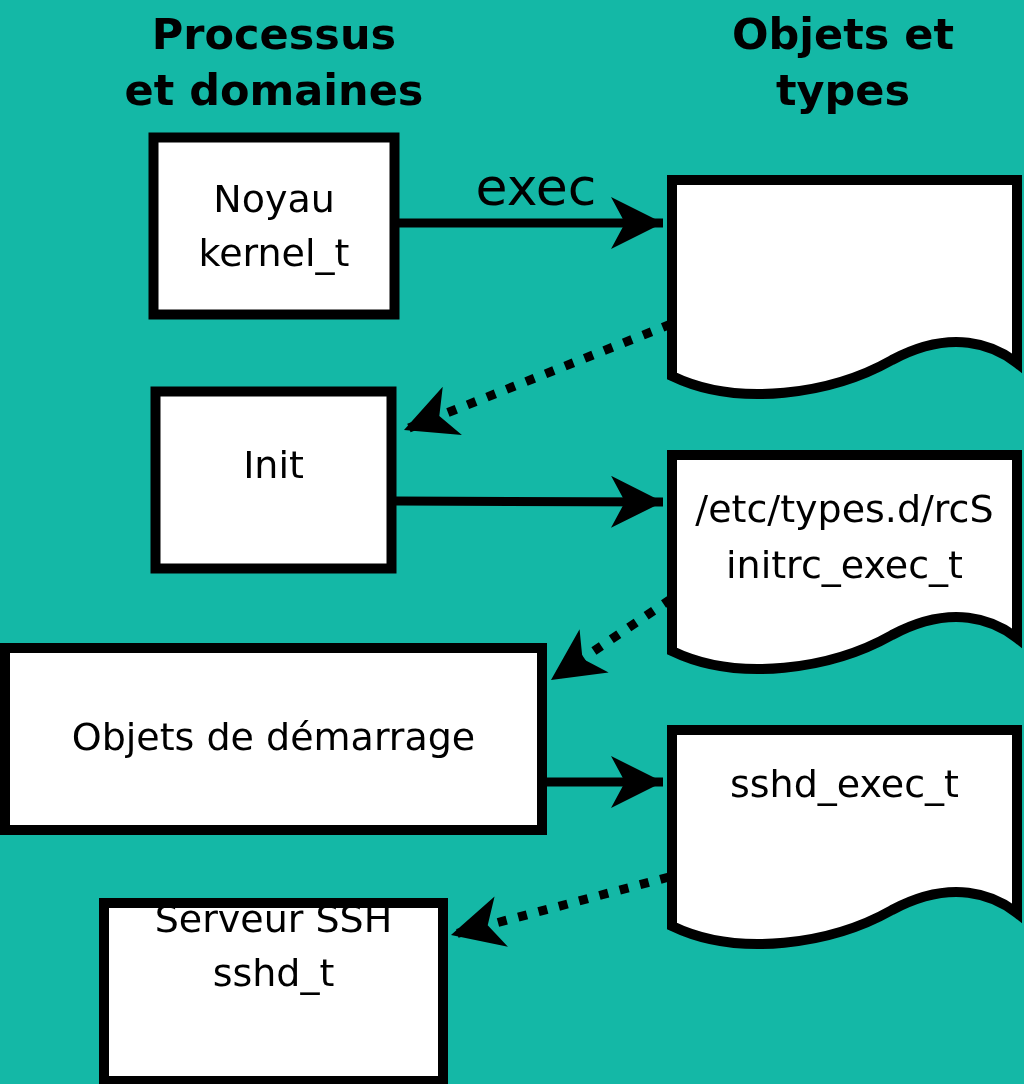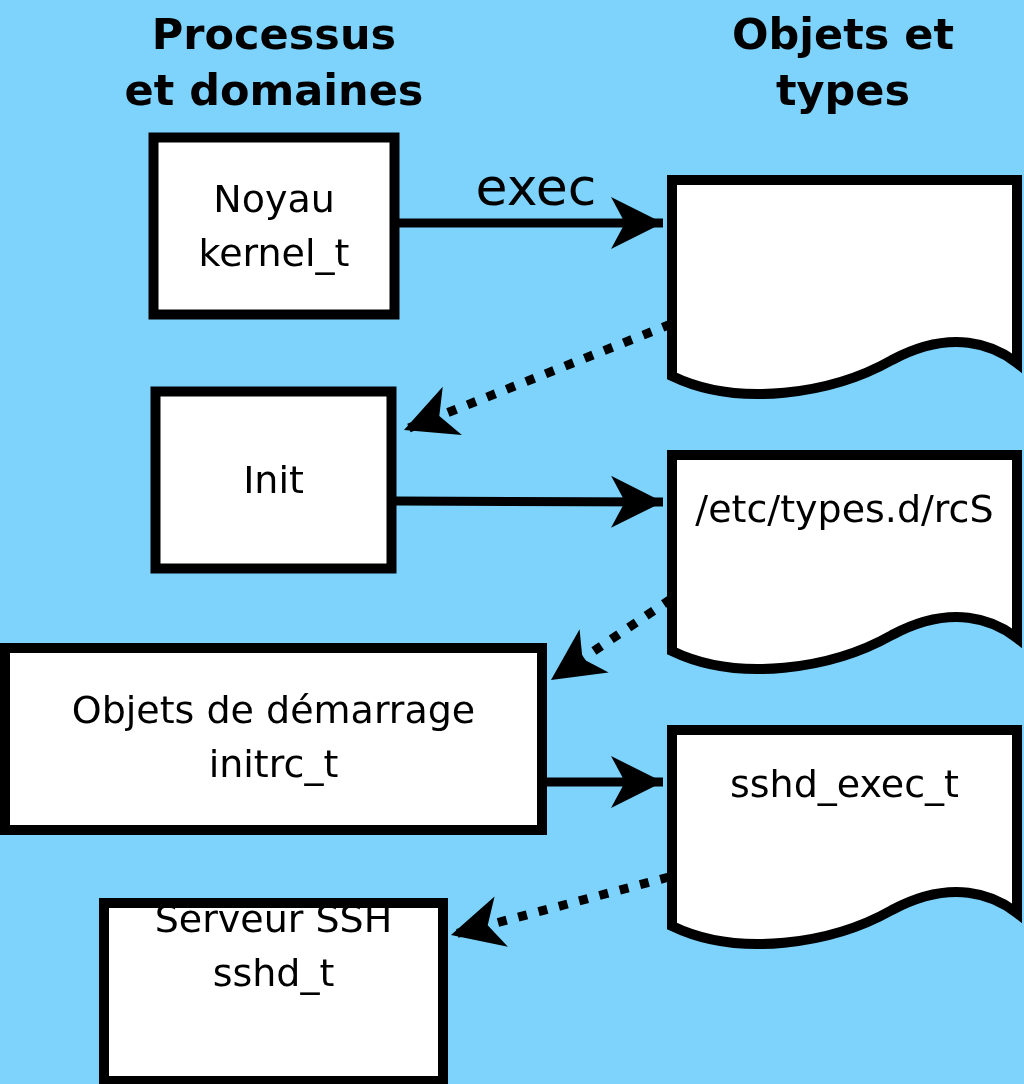--- a/index.html
+++ b/index.html
@@ -1,20 +1,20 @@
 <!DOCTYPE html>
 <html><head>
 <meta charset="utf-8">
 <style>
   html, body { margin: 0; padding: 0; background: #ffffff; }
   .canvas {
     position: relative;
     width: 1024px;
     height: 1084px;
-    background: #7dd3fc;
+    background: #14b8a6;
     font-family: "DejaVu Sans", sans-serif;
     color: #000000;
     overflow: hidden;
   }
   .layer { position: absolute; left: 0; top: 0; }
   .txt { position: absolute; text-align: center; white-space: nowrap; }
   .col-header {
     font-size: 43px;
     font-weight: bold;
     line-height: 56px;
@@ -73,34 +73,34 @@
   </div>
   <div class="txt col-header" style="left:593px; top:6px; width:500px;">
     <div>Objets et</div>
     <div>types</div>
   </div>
 
   <div class="txt node-label" style="left:153px; top:137px; width:242px; height:177px;">
     <div>Noyau</div>
     <div>kernel_t</div>
   </div>
-  <div class="txt node-label" style="left:155px; top:391px; width:237px; height:177px;">
+  <div class="txt node-label" style="left:155px; top:376px; width:237px; height:177px;">
     <div>Init</div>
   </div>
   <div class="txt node-label" style="left:5px; top:648px; width:537px; height:177px;">
     <div>Objets de démarrage</div>
-    <div>initrc_t</div>
   </div>
   <div class="txt node-label" style="left:104px; top:857px; width:339px; height:178px;">
     <div>Serveur SSH</div>
     <div>sshd_t</div>
   </div>
 
   <div class="txt doc-label" style="left:672px; top:455px; width:345px;">
     <div>/etc/types.d/rcS</div>
+    <div>initrc_exec_t</div>
   </div>
   <div class="txt doc-label" style="left:672px; top:730px; width:345px;">
     <div>sshd_exec_t</div>
   </div>
 
   <div class="txt edge-label" style="left:436px; top:163px; width:200px;">exec</div>
 
 </div>
 
 </body></html>

